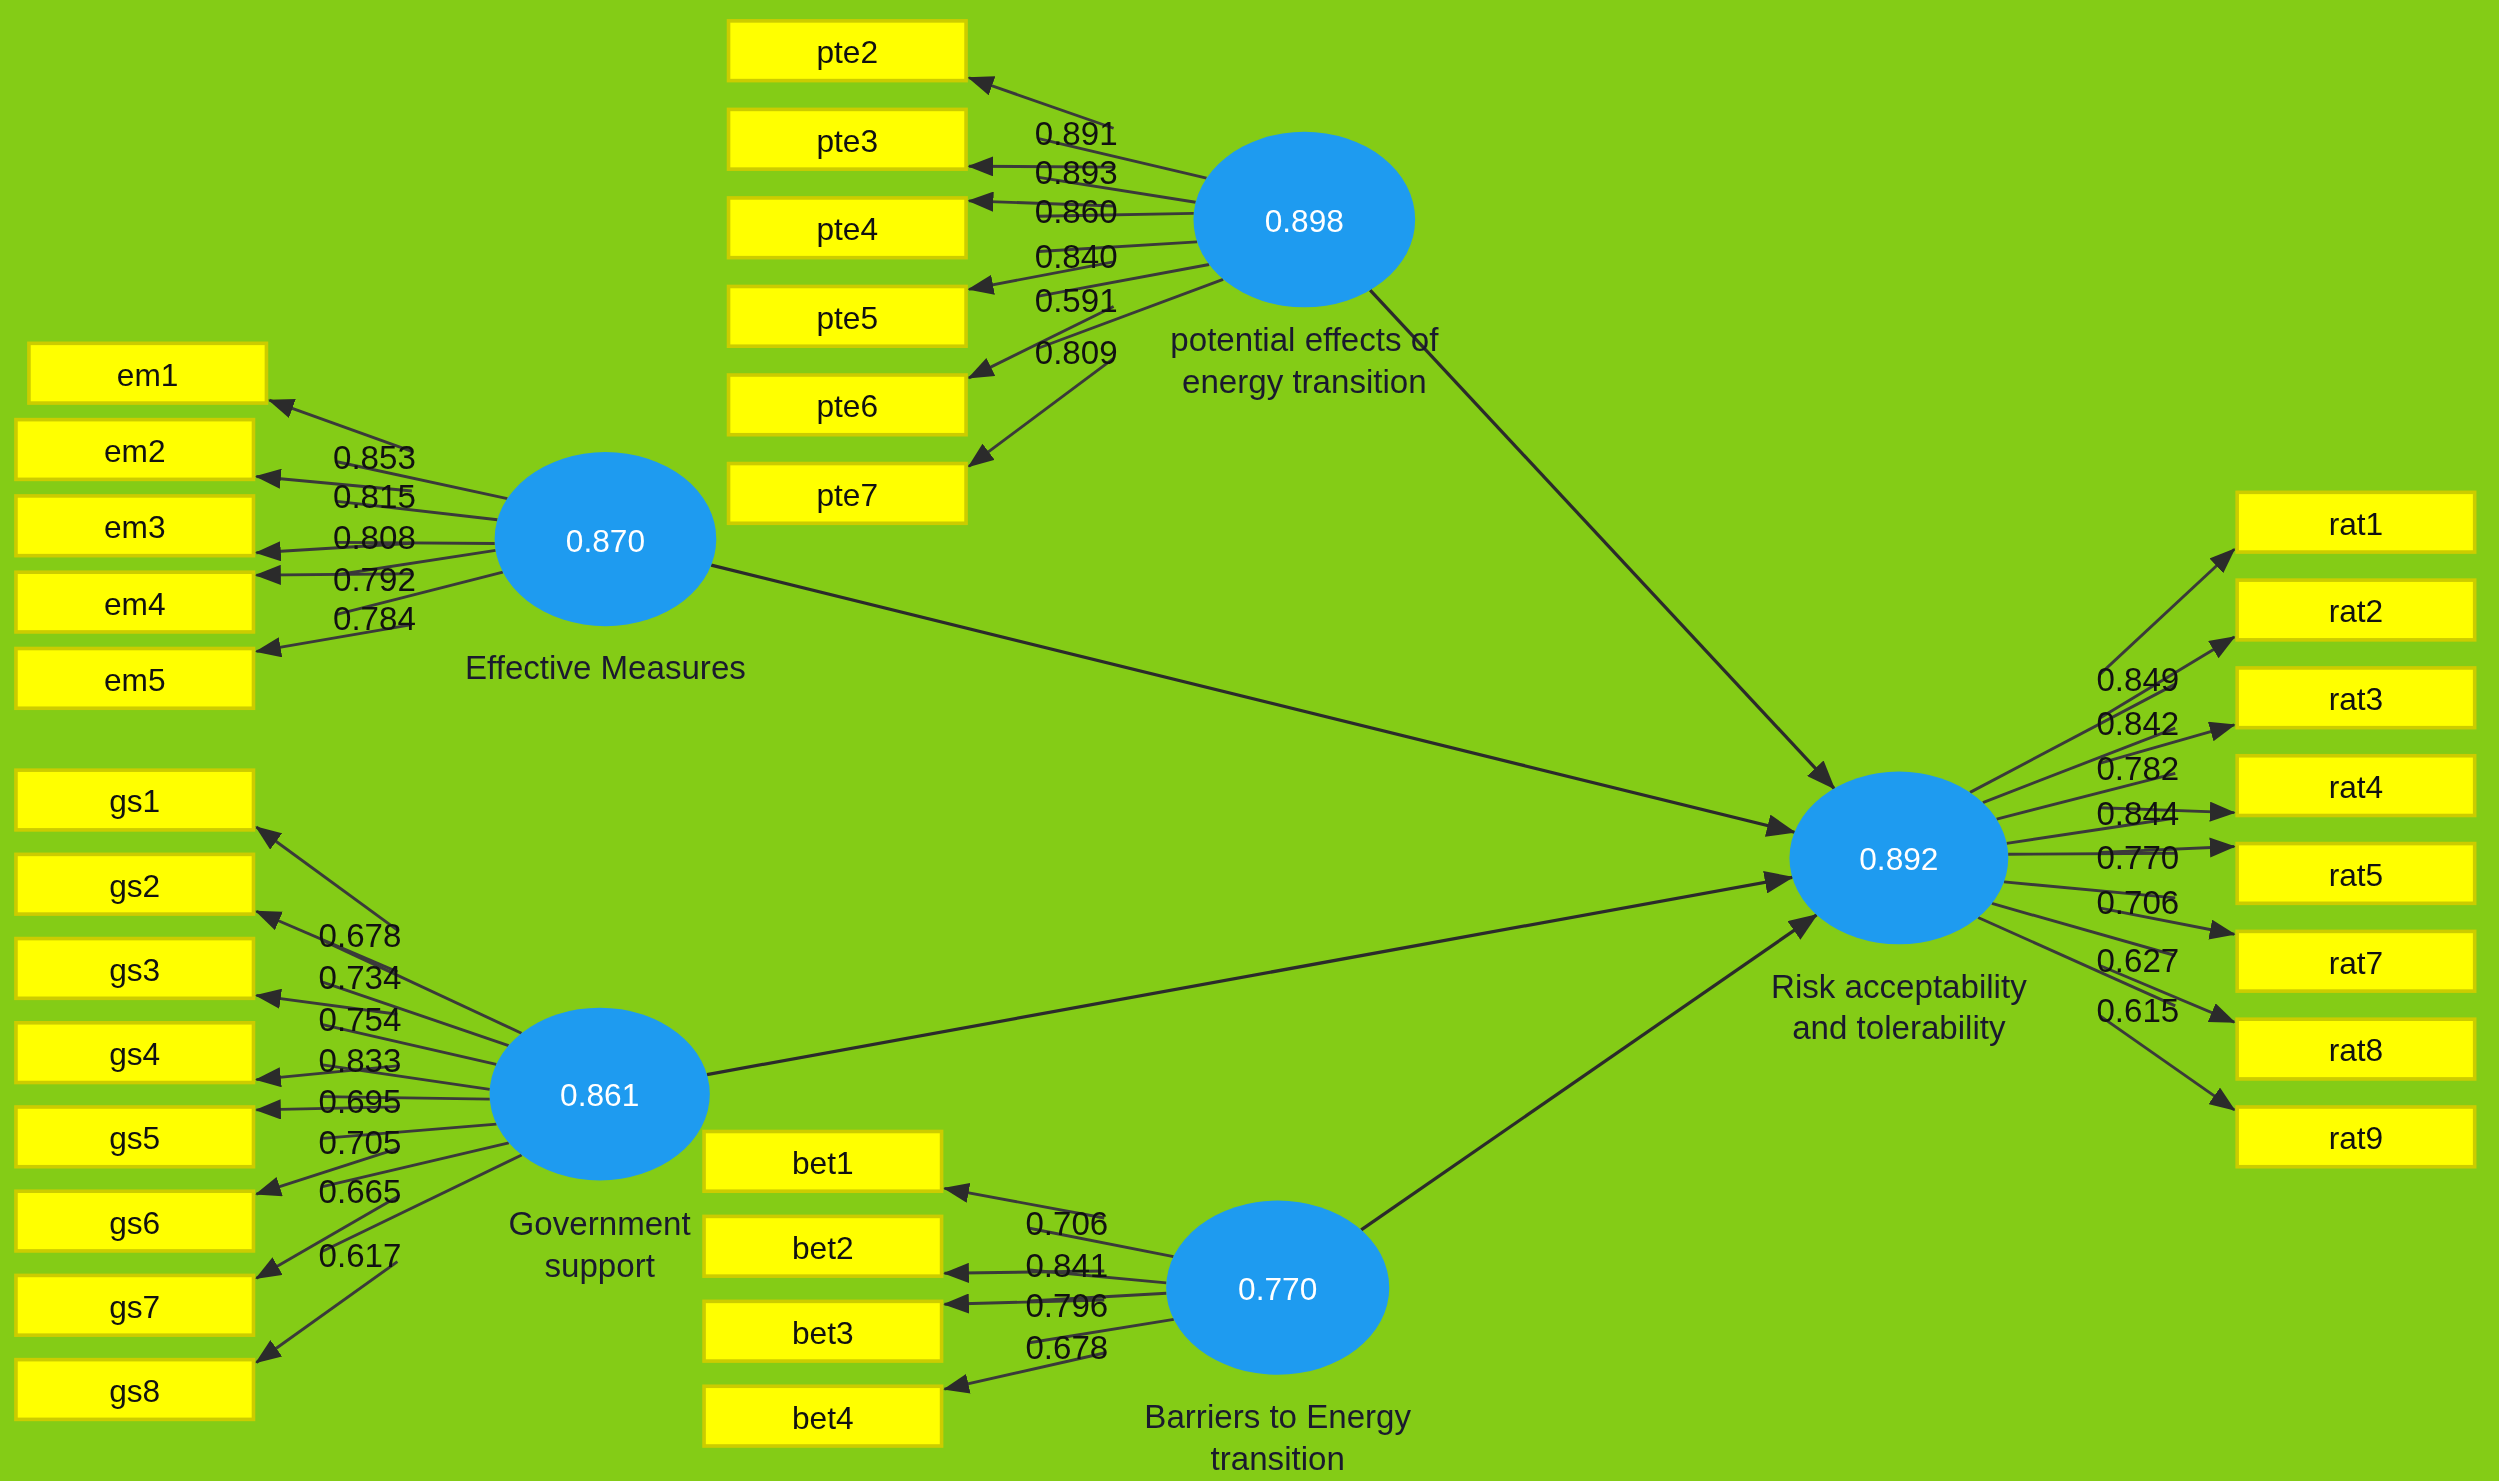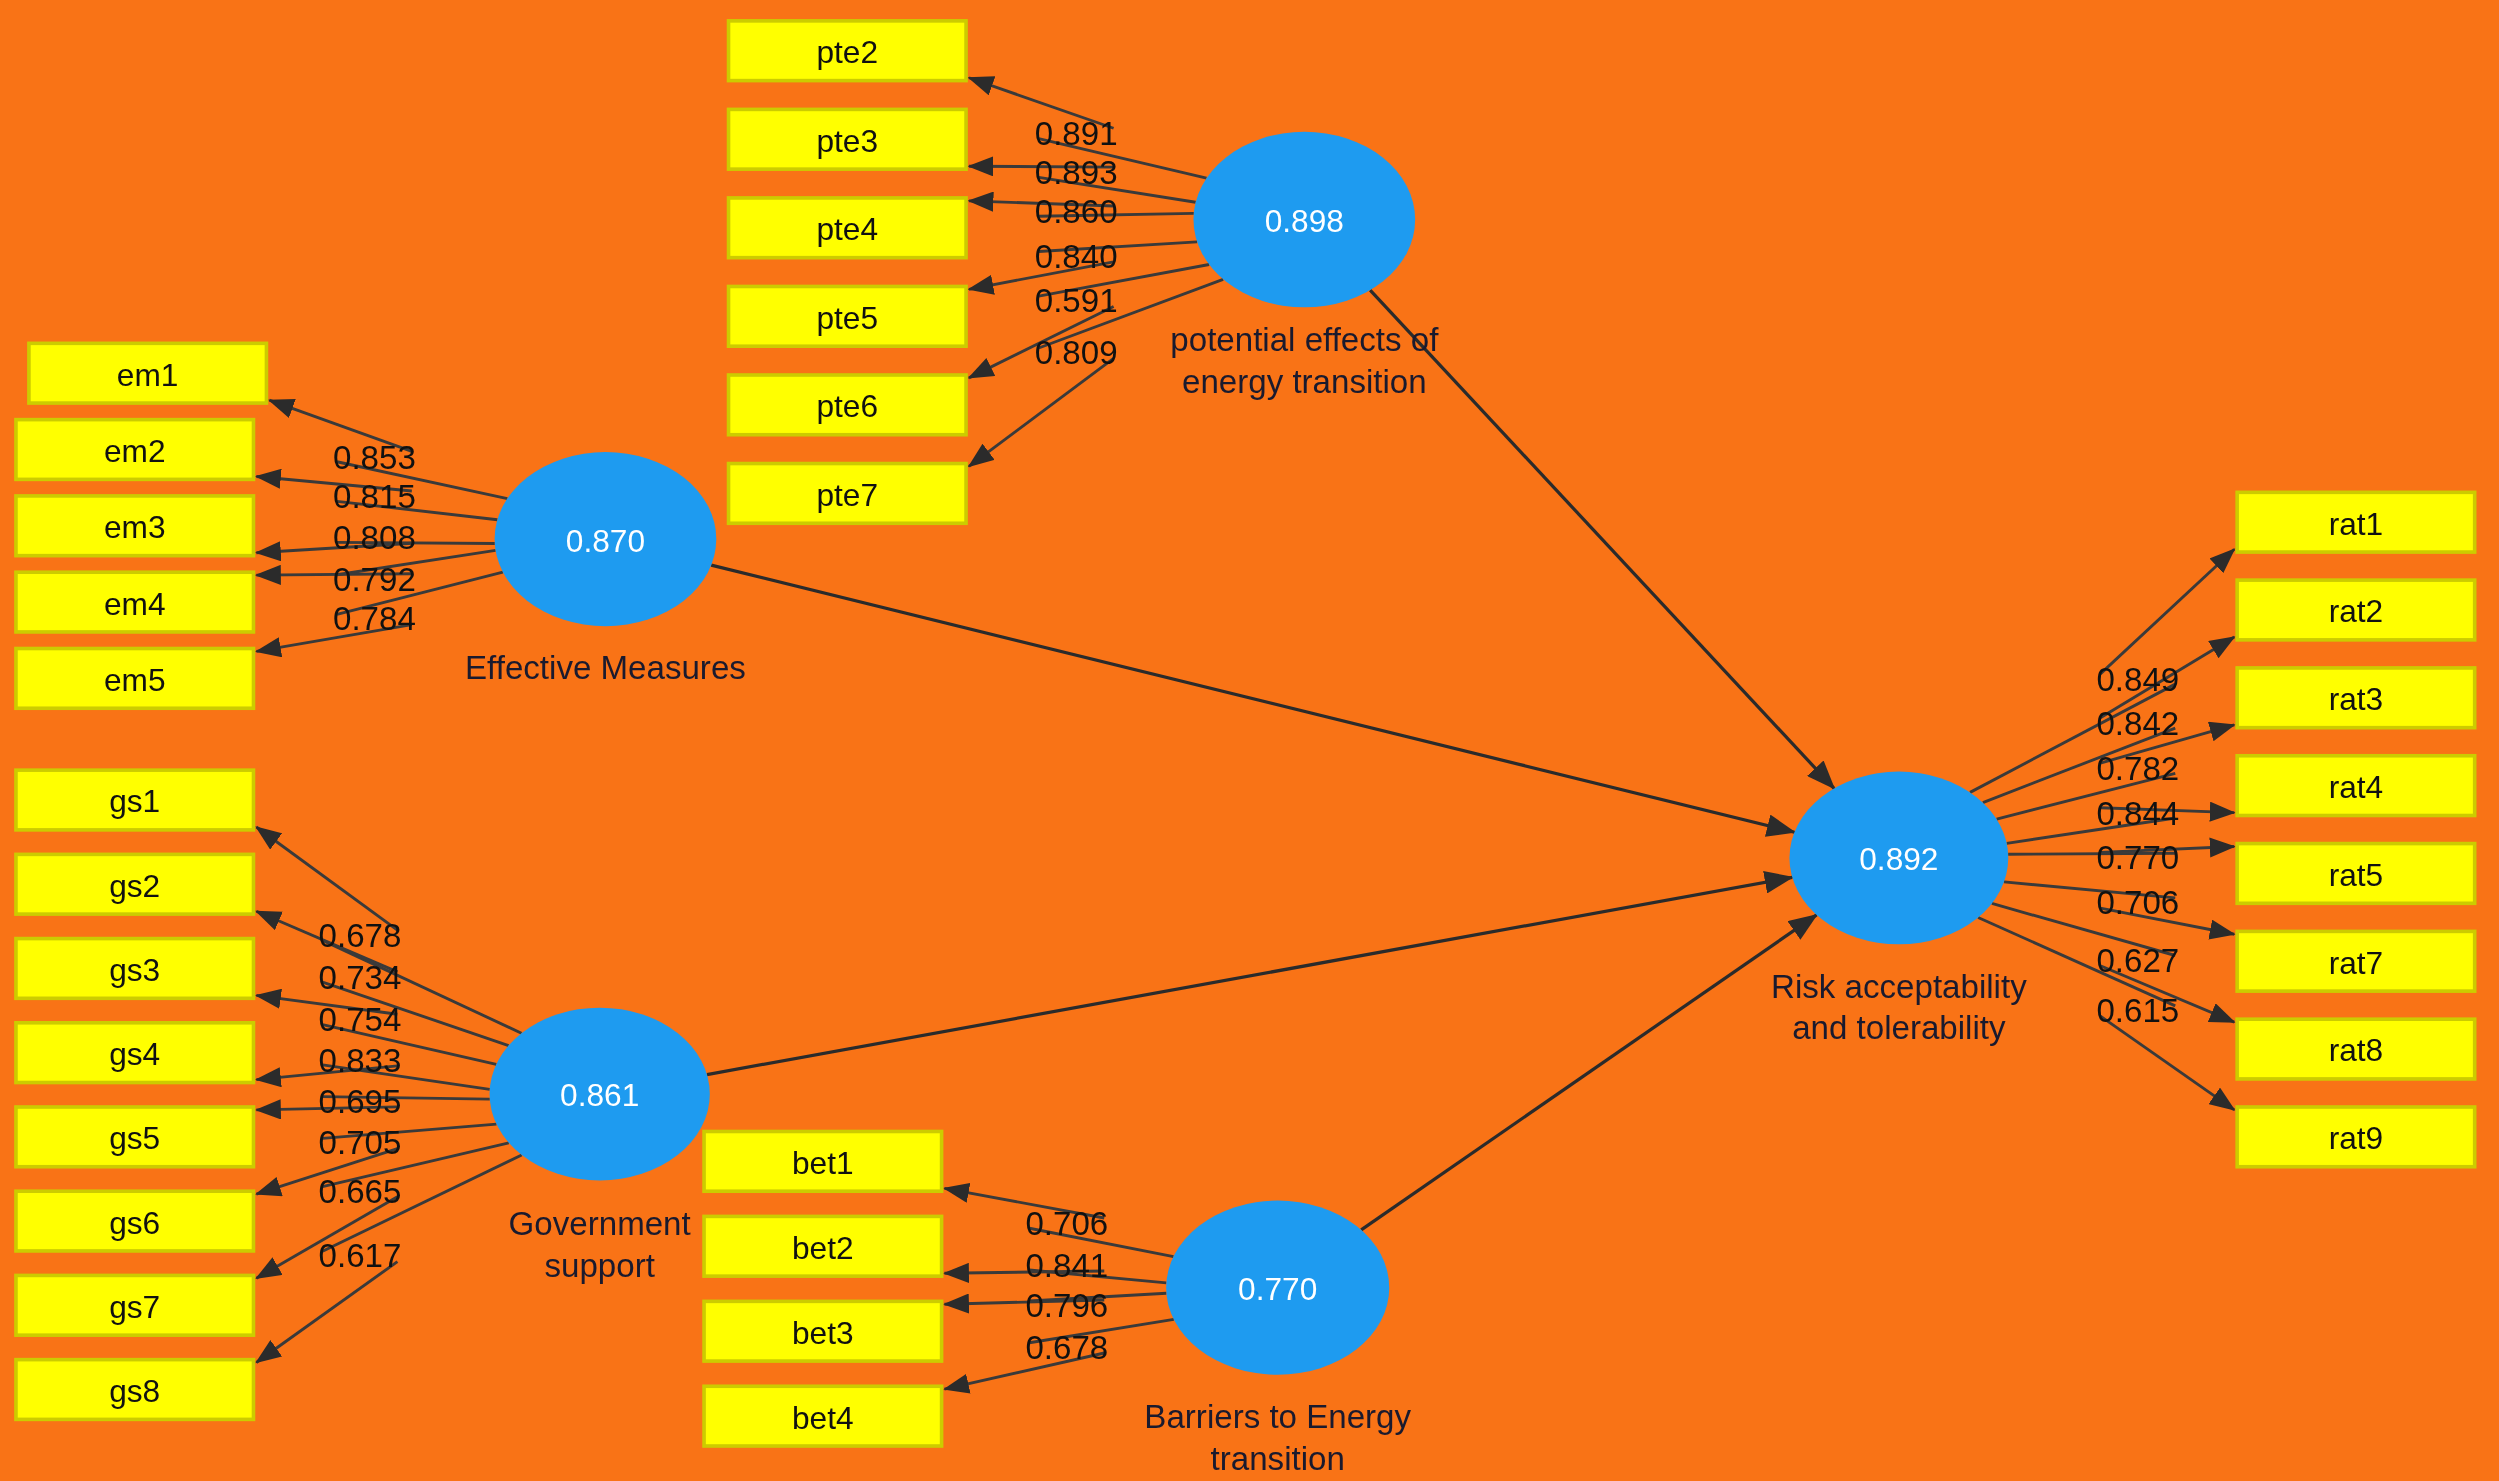--- a/index.html
+++ b/index.html
@@ -1,19 +1,19 @@
 <!DOCTYPE html>
 <html style="font-size:11.5px"><head>
 <meta charset="utf-8">
 <title>SEM Path Diagram</title>
 <style>
   html,body{margin:0;padding:0;background:#ffffff;}
   body{width:2500px;height:1482px;overflow:hidden;
        font-family:"Liberation Sans","DejaVu Sans",sans-serif;}
-  #stage{position:relative;width:2500px;height:1482px;background:#f97316;}
+  #stage{position:relative;width:2500px;height:1482px;background:#84cc16;}
   svg#diagram{position:absolute;left:0;top:0;width:2500px;height:1482px;display:block;}
   .ind-box{fill:#FFFF00;stroke:#CCCC00;stroke-width:5;}
   .ind-label{font-family:"Liberation Sans","DejaVu Sans",sans-serif;font-size:44px;fill:#111111;
              text-anchor:middle;dominant-baseline:central;}
   .latent-ell{fill:#1E9BF0;stroke:none;}
   .latent-val{font-family:"Liberation Sans","DejaVu Sans",sans-serif;font-size:44px;fill:#ffffff;
               text-anchor:middle;dominant-baseline:central;}
   .latent-name{font-family:"Liberation Sans","DejaVu Sans",sans-serif;font-size:46px;fill:#1a1a2e;
                text-anchor:middle;dominant-baseline:central;}
   .load-val{font-family:"Liberation Sans","DejaVu Sans",sans-serif;font-size:46px;fill:#111111;

